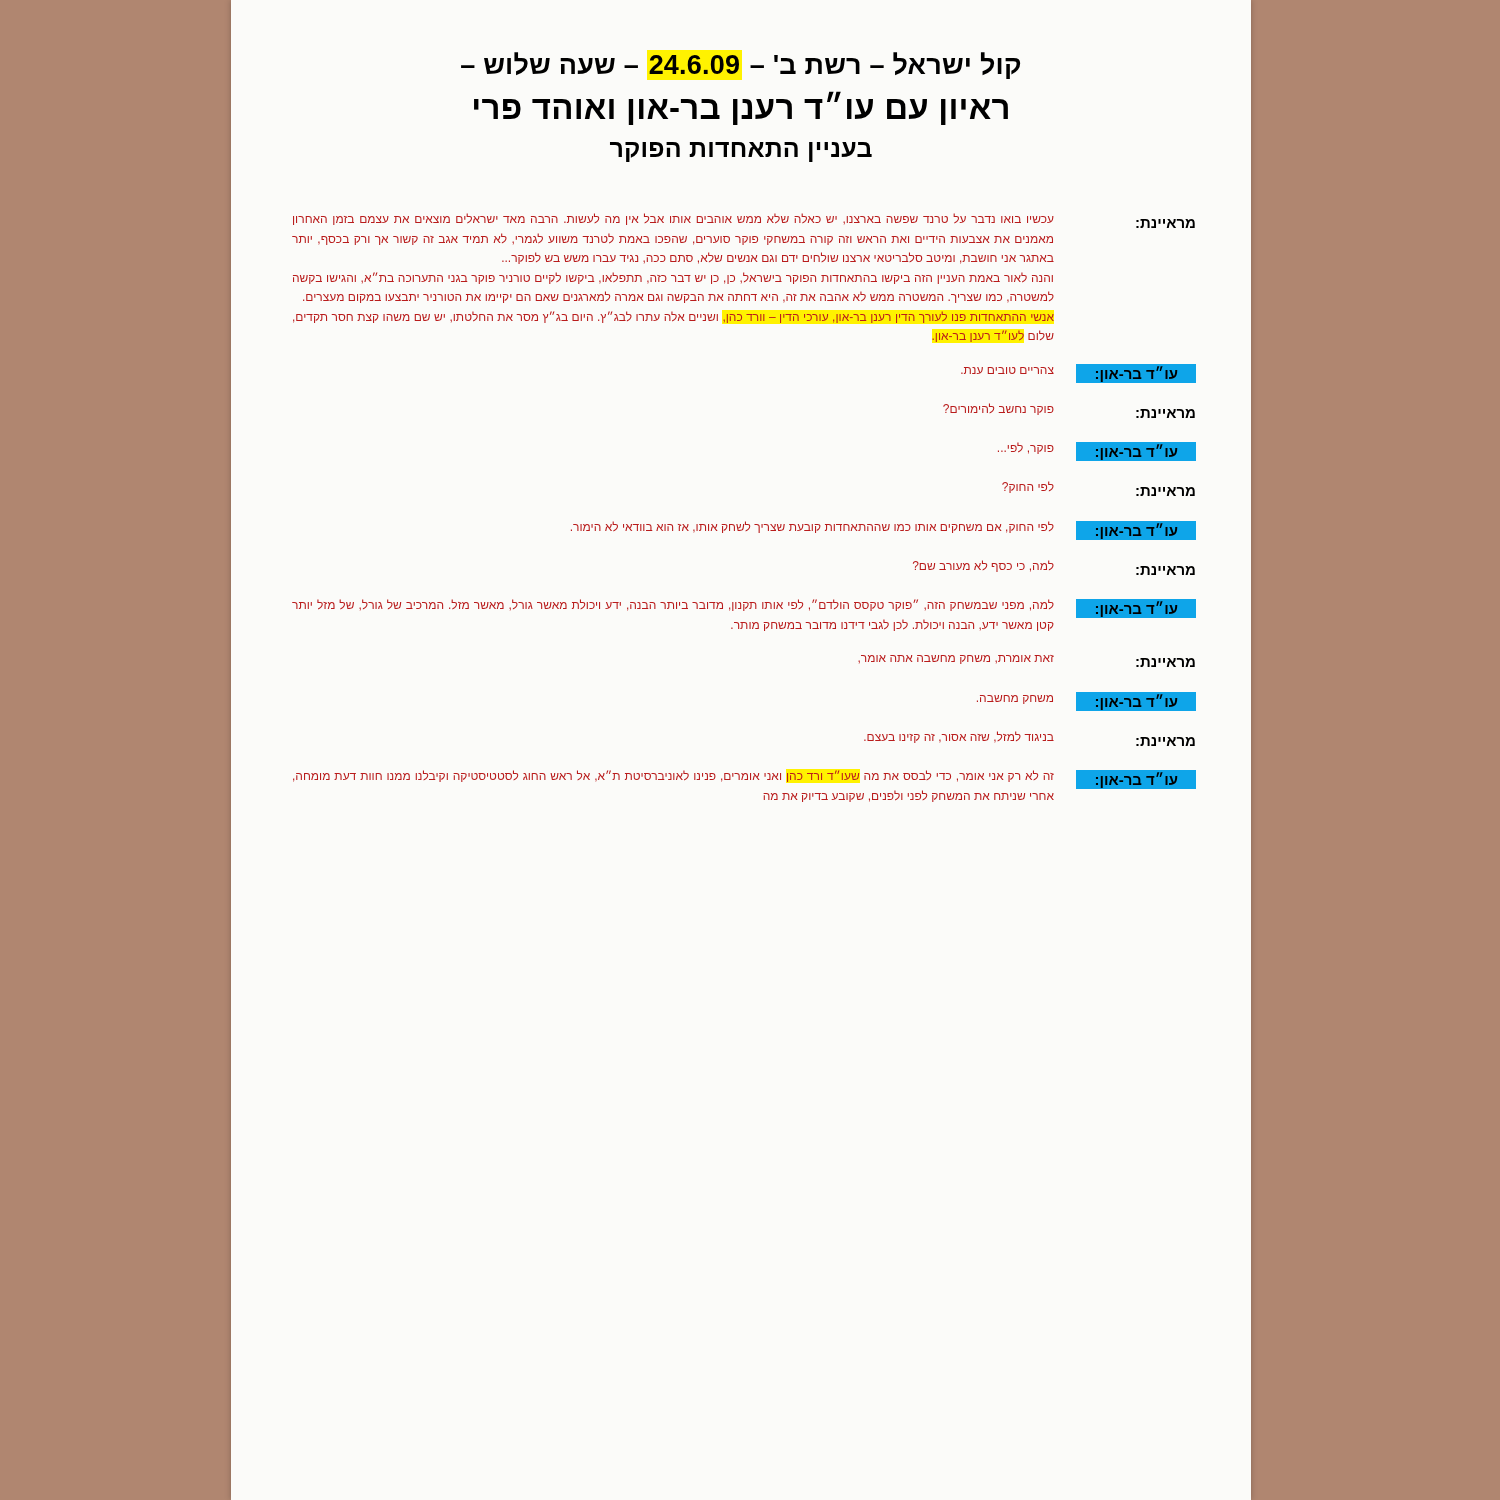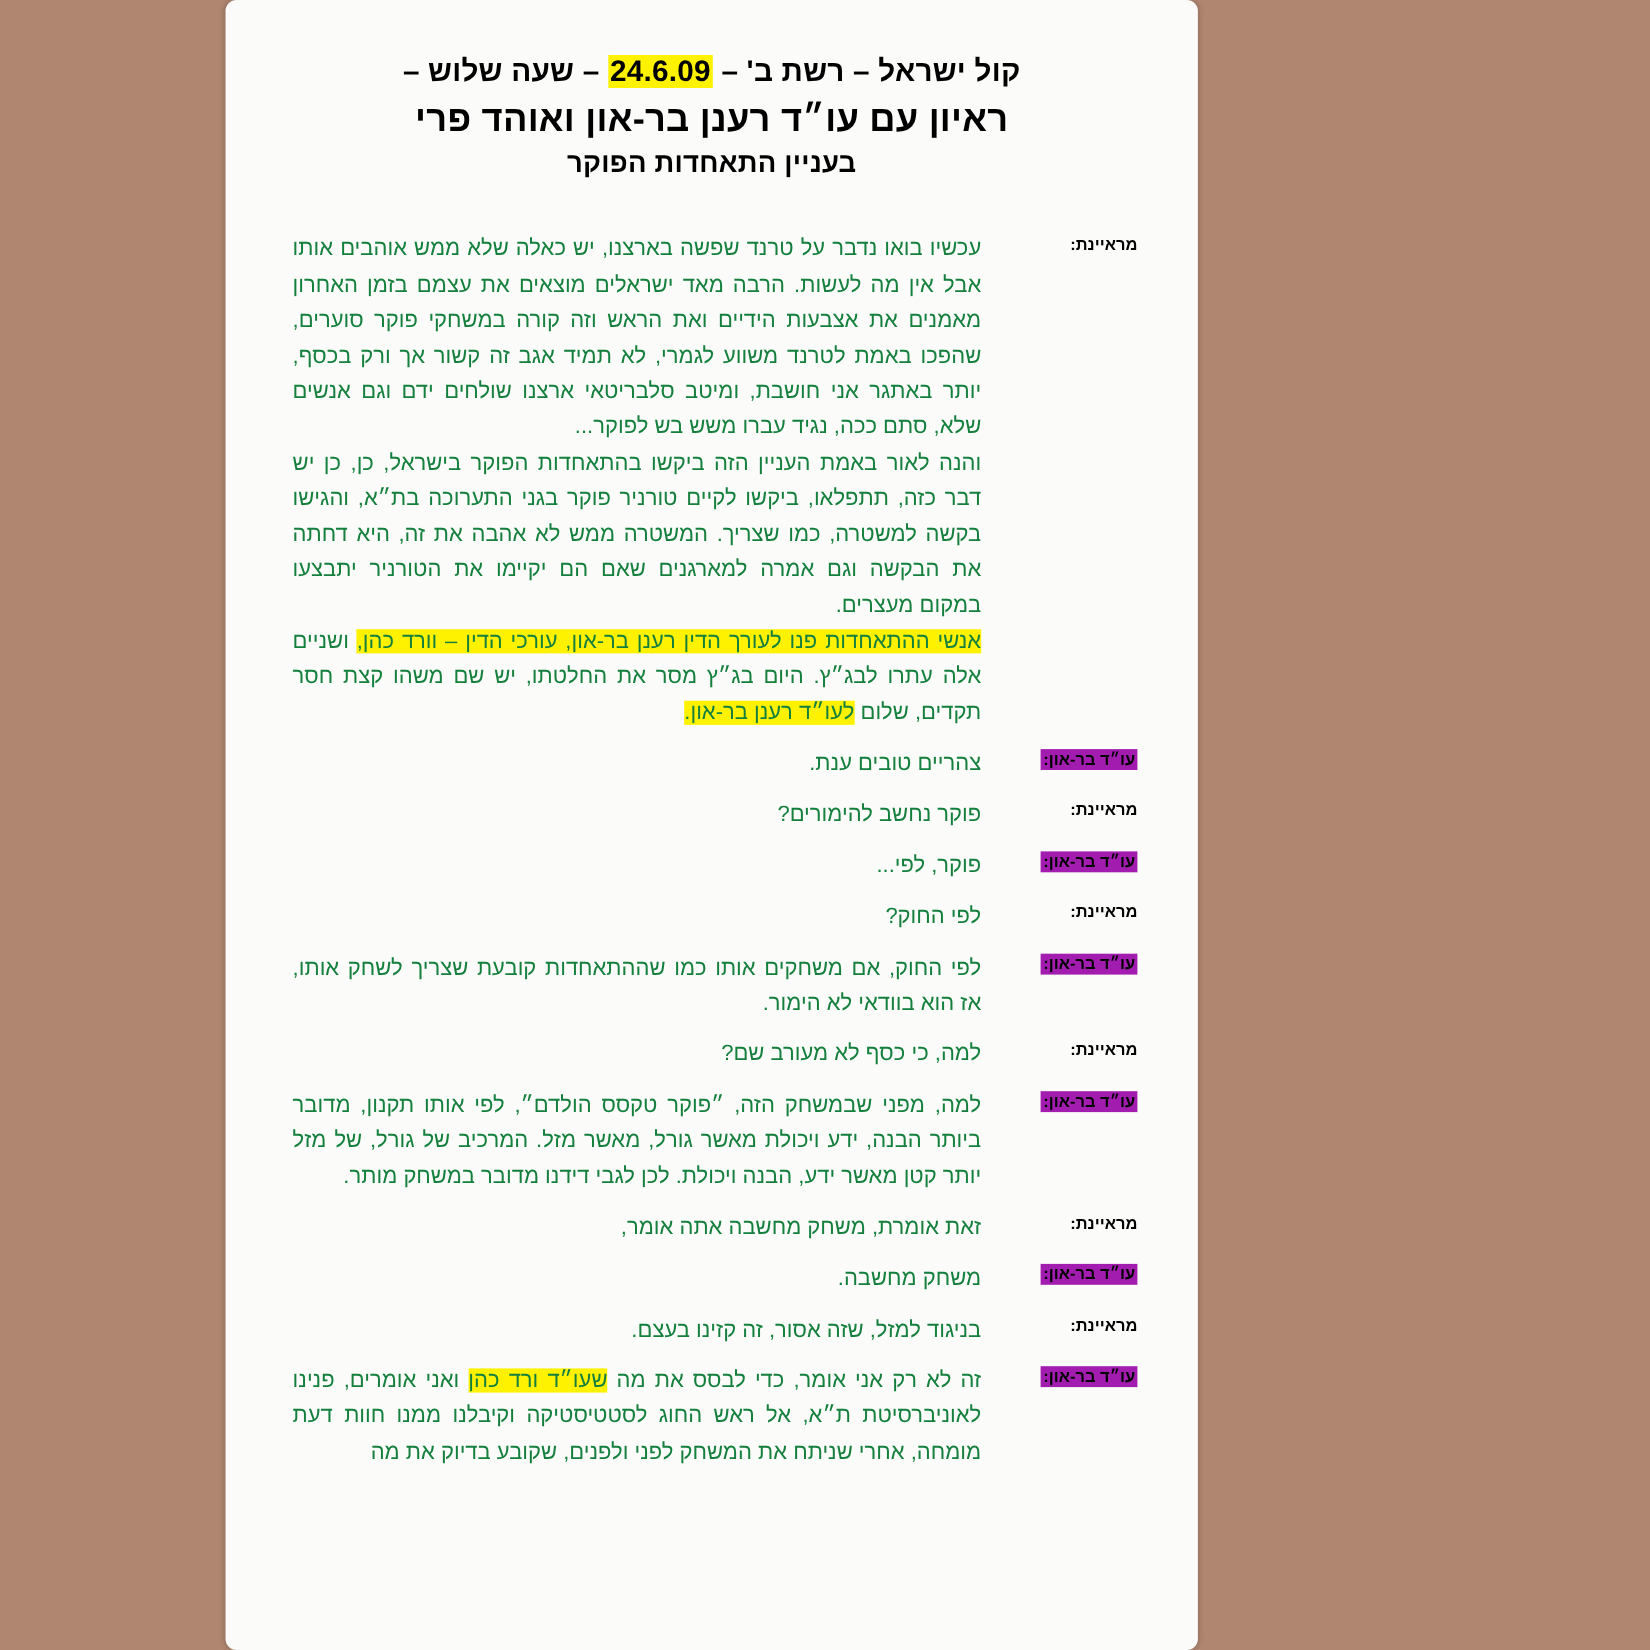--- a/index.html
+++ b/index.html
@@ -8,28 +8,27 @@
   }
   body {
     width: 1500px;
     height: 1500px;
     background: #b08670;
     font-family: "Liberation Sans", sans-serif;
     overflow: hidden;
   }
   #page {
     position: absolute;
-    left: 205px;
+    left: 231px;
     top: 0;
-    width: 884px;
+    width: 1020px;
     height: 1500px;
     background: #fbfbf9;
     box-shadow: 0 0 6px rgba(0,0,0,0.25);
     overflow: hidden;
-    border-radius: 10px;
   }
   .page-inner {
     padding: 30px 55px 0 55px;
     direction: rtl;
     text-align: right;
   }
   
   .title-block {
     text-align: center;
     font-weight: bold;
@@ -65,30 +64,30 @@
     font-weight: bold;
     text-align: right;
     padding-top: 1px;
     white-space: nowrap;
     line-height: 1.62;
   }
   .speaker span.lbl {
     display: inline;
   }
   .speaker.hi span.lbl {
-    background: #a21caf;
-    padding: 1px 2px;
+    background: #0ea5e9;
+    padding: 1px 18px;
   }
   .speech {
     flex: 1 1 auto;
-    font-size: 20px;
+    font-size: 12px;
     line-height: 1.62;
     text-align: justify;
     text-align-last: right;
-    color: #15803d;
+    color: #b91c1c;
     padding-left: 6px;
   }
   .speech p {
     margin: 0;
   }
   .speech p + p {
     margin-top: 0px;
   }
   .mark {
     background: #fff200;

